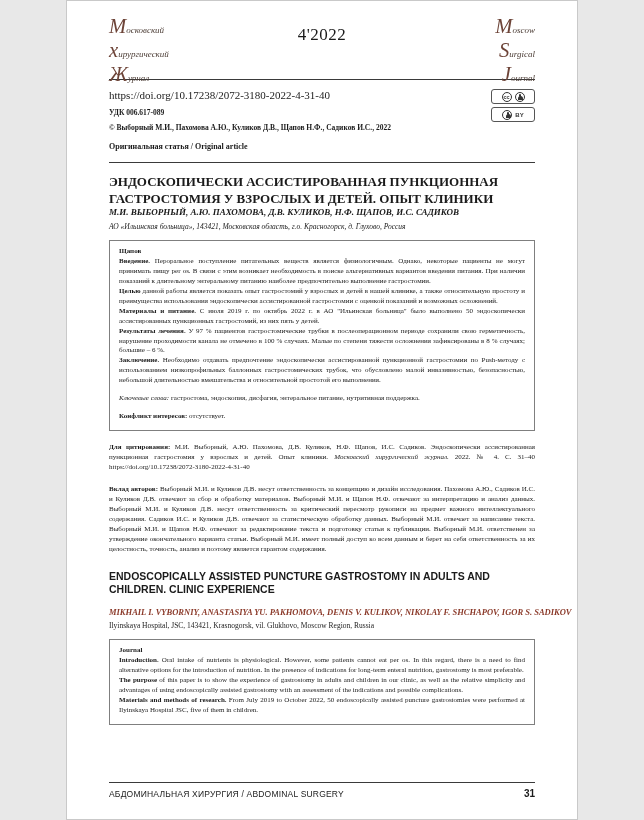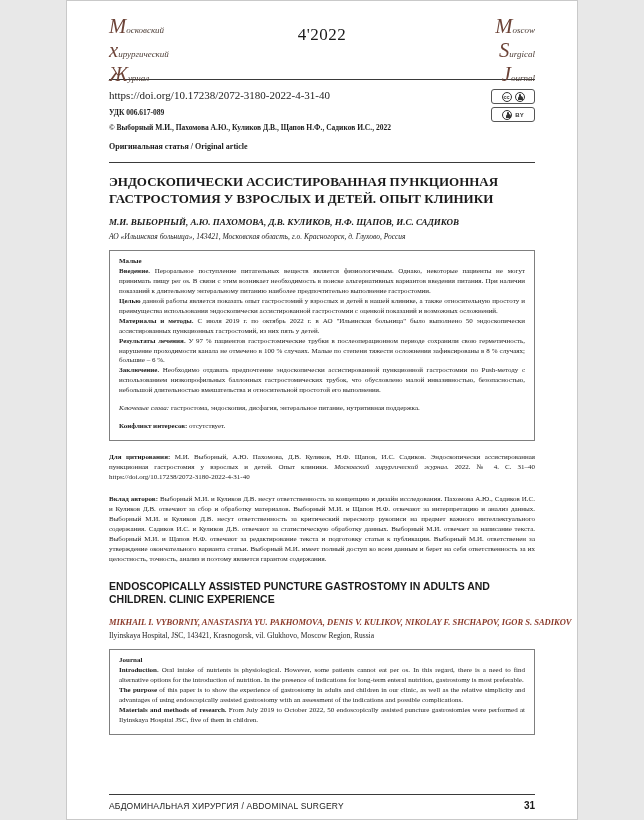--- a/index.html
+++ b/index.html
@@ -27,37 +27,37 @@
   
   .cc-badge { width:44px; }
   .cc-box { border:1px solid #555; border-radius:3px; height:15px; display:flex; align-items:center; justify-content:center; gap:3px; margin-bottom:3px; background:#fff; }
   .cc-circle { width:10px; height:10px; border:1px solid #333; border-radius:50%; display:flex; align-items:center; justify-content:center; font-family:"Liberation Sans",sans-serif; font-size:5.5px; font-weight:bold; color:#333; }
   .person { width:10px; height:10px; border:1px solid #333; border-radius:50%; position:relative; }
   .person::before { content:""; position:absolute; top:1.5px; left:3.4px; width:2.6px; height:2.6px; border-radius:50%; background:#333; }
   .person::after { content:""; position:absolute; bottom:1px; left:2.2px; width:5.2px; height:3.6px; border-radius:3px 3px 0 0; background:#333; }
   .by-label { font-family:"Liberation Sans",sans-serif; font-size:6px; font-weight:bold; color:#333; }
   
   .title-ru { font-size:13px; font-weight:bold; line-height:1.32; margin:10px 0 0 0; }
-  .authors-ru { font-weight:bold; font-style:italic; font-size:9px; margin-top:10px; }
+  .authors-ru { font-weight:bold; font-style:italic; font-size:9px; }
   .affil-ru { font-style:italic; font-size:7.5px; margin-top:5px; }
   
   .abstract-box { border:1px solid #7f7f7f; padding:6px 9px 8px 9px; margin-top:9px; font-size:7px; line-height:1.42; text-align:justify; }
   .abstract-box p { margin:0; }
   .abs-heading { font-weight:bold; }
   .kw-row, .ci-row { margin-top:8px !important; }
   .kw-label { font-weight:normal; font-style:italic; }
   
   .citation, .contribution { font-size:7px; line-height:1.45; text-align:justify; margin-top:11px; }
   
   .title-en { font-family:"Liberation Sans",sans-serif; font-size:10.5px; font-weight:bold; line-height:1.3; margin-top:15px; }
   .authors-en { font-weight:bold; font-style:italic; font-size:8.5px; line-height:1.35; margin-top:10px; color:#8b3a2a; width:520px; }
   .affil-en { font-size:7.5px; margin-top:3px; }
   .abstract-en { margin-top:9px; }
   
-  .footer { position:absolute; left:42px; right:42px; bottom:8px; border-top:1px solid #3a3a3a; padding-top:5px; display:flex; justify-content:space-between; align-items:center; }
+  .footer { position:absolute; left:42px; right:42px; bottom:20px; border-top:1px solid #3a3a3a; padding-top:5px; display:flex; justify-content:space-between; align-items:center; }
   .footer-section { font-family:"Liberation Sans",sans-serif; font-size:8.5px; color:#222; letter-spacing:.2px; }
   .page-number { font-family:"Liberation Sans",sans-serif; font-size:10px; font-weight:bold; }
 </style>
 </head>
 <body>
 
 <div class="page">
 
   <div class="masthead">
     <div class="logo logo-left">
@@ -94,24 +94,24 @@
     </div>
   </div>
 
   <div class="rule"></div>
 
   <h1 class="title-ru">ЭНДОСКОПИЧЕСКИ АССИСТИРОВАННАЯ ПУНКЦИОННАЯ ГАСТРОСТОМИЯ У ВЗРОСЛЫХ И ДЕТЕЙ. ОПЫТ КЛИНИКИ</h1>
   <div class="authors-ru">М.И. ВЫБОРНЫЙ, А.Ю. ПАХОМОВА, Д.В. КУЛИКОВ, Н.Ф. ЩАПОВ, И.С. САДИКОВ</div>
   <div class="affil-ru">АО «Ильинская больница», 143421, Московская область, г.о. Красногорск, д. Глухово, Россия</div>
 
   <div class="abstract-box">
-    <p class="abs-heading">Малые</p>
+    <p class="abs-heading">Щапов</p>
     <p><b>Введение.</b> <span>Пероральное поступление питательных веществ является физиологичным. Однако, некоторые пациенты не могут принимать пищу per os. В связи с этим возникает необходимость в поиске альтернативных вариантов введения питания. При наличии показаний к длительному энтеральному питанию наиболее предпочтительно выполнение гастростомии.</span></p>
     <p><b>Целью</b> <span>данной работы является показать опыт гастростомий у взрослых и детей в нашей клинике, а также относительную простоту и преимущества использования эндоскопически ассистированной гастростомии с оценкой показаний и возможных осложнений.</span></p>
-    <p><b>Материалы и методы.</b> <span>С июля 2019 г. по октябрь 2022 г. в АО "Ильинская больница" было выполнено 50 эндоскопически ассистированных пункционных гастростомий, из них пять у детей.</span></p>
+    <p><b>Материалы и питание.</b> <span>С июля 2019 г. по октябрь 2022 г. в АО "Ильинская больница" было выполнено 50 эндоскопически ассистированных пункционных гастростомий, из них пять у детей.</span></p>
     <p><b>Результаты лечения.</b> <span>У 97 % пациентов гастростомические трубки в послеоперационном периоде сохранили свою герметичность, нарушение проходимости канала не отмечено в 100 % случаях. Малые по степени тяжести осложнения зафиксированы в 8 % случаях; большие – 6 %.</span></p>
     <p><b>Заключение.</b> <span>Необходимо отдавать предпочтение эндоскопически ассистированной пункционной гастростомии по Push-методу с использованием низкопрофильных баллонных гастростомических трубок, что обусловлено малой инвазивностью, безопасностью, небольшой длительностью вмешательства и относительной простотой его выполнения.</span></p>
     <p class="kw-row"><span class="kw-label">Ключевые слова:</span> <span>гастростома, эндоскопия, дисфагия, энтеральное питание, нутритивная поддержка.</span></p>
     <p class="ci-row"><b>Конфликт интересов:</b> <span>отсутствует.</span></p>
   </div>
 
   <p class="citation"><b>Для цитирования:</b> <span>М.И. Выборный, А.Ю. Пахомова, Д.В. Куликов, Н.Ф. Щапов, И.С. Садиков. Эндоскопически ассистированная пункционная гастростомия у взрослых и детей. Опыт клиники. </span><i>Московский хирургический журнал.</i><span> 2022. № 4. С. 31–40 https://doi.org/10.17238/2072-3180-2022-4-31-40</span></p>
 
   <p class="contribution"><b>Вклад авторов:</b> <span>Выборный М.И. и Куликов Д.В. несут ответственность за концепцию и дизайн исследования. Пахомова А.Ю., Садиков И.С. и Куликов Д.В. отвечают за сбор и обработку материалов. Выборный М.И. и Щапов Н.Ф. отвечают за интерпретацию и анализ данных. Выборный М.И. и Куликов Д.В. несут ответственность за критический пересмотр рукописи на предмет важного интеллектуального содержания. Садиков И.С. и Куликов Д.В. отвечают за статистическую обработку данных. Выборный М.И. отвечает за написание текста. Выборный М.И. и Щапов Н.Ф. отвечают за редактирование текста и подготовку статьи к публикации. Выборный М.И. ответственен за утверждение окончательного варианта статьи. Выборный М.И. имеет полный доступ ко всем данным и берет на себя ответственность за их целостность, точность, анализ и поэтому является гарантом содержания.</span></p>
 

